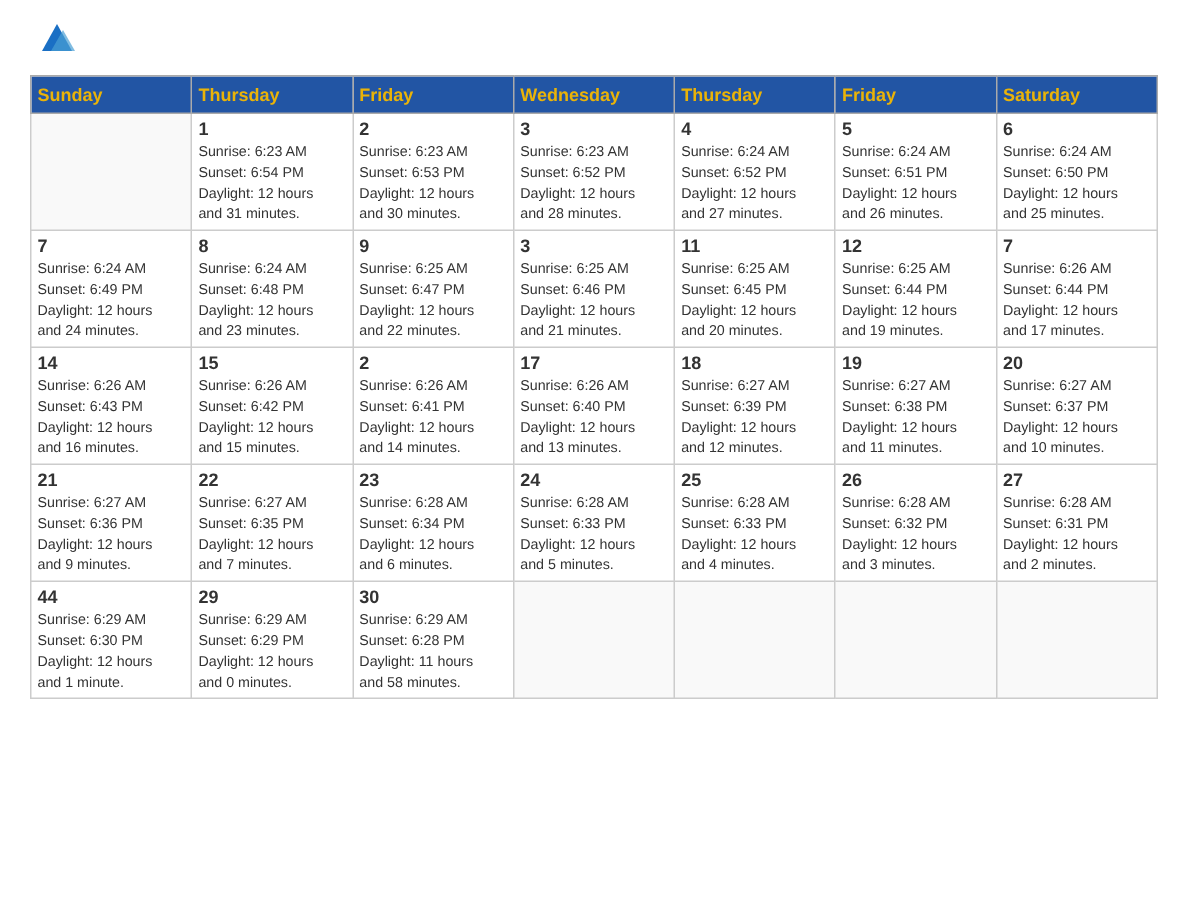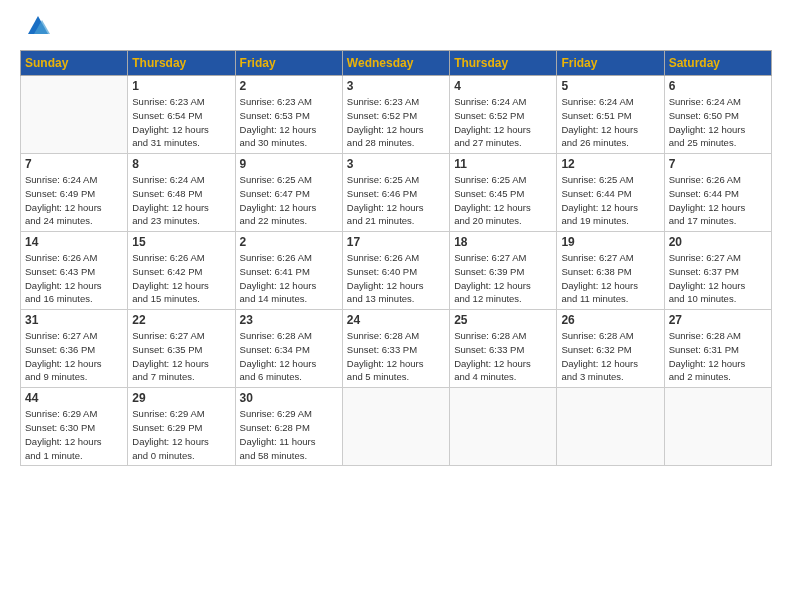--- a/index.html
+++ b/index.html
@@ -264,21 +264,21 @@
           <td>
             <div class="day-number">20</div>
             <div class="day-info" style="white-space: pre-line;">Sunrise: 6:27 AM
 Sunset: 6:37 PM
 Daylight: 12 hours
 and 10 minutes.</div>
           </td>
         </tr>
         <tr>
           <td>
-            <div class="day-number">31</div>
+            <div class="day-number">21</div>
             <div class="day-info" style="white-space: pre-line;">Sunrise: 6:27 AM
 Sunset: 6:36 PM
 Daylight: 12 hours
 and 9 minutes.</div>
           </td>
           <td>
             <div class="day-number">22</div>
             <div class="day-info" style="white-space: pre-line;">Sunrise: 6:27 AM
 Sunset: 6:35 PM
 Daylight: 12 hours

